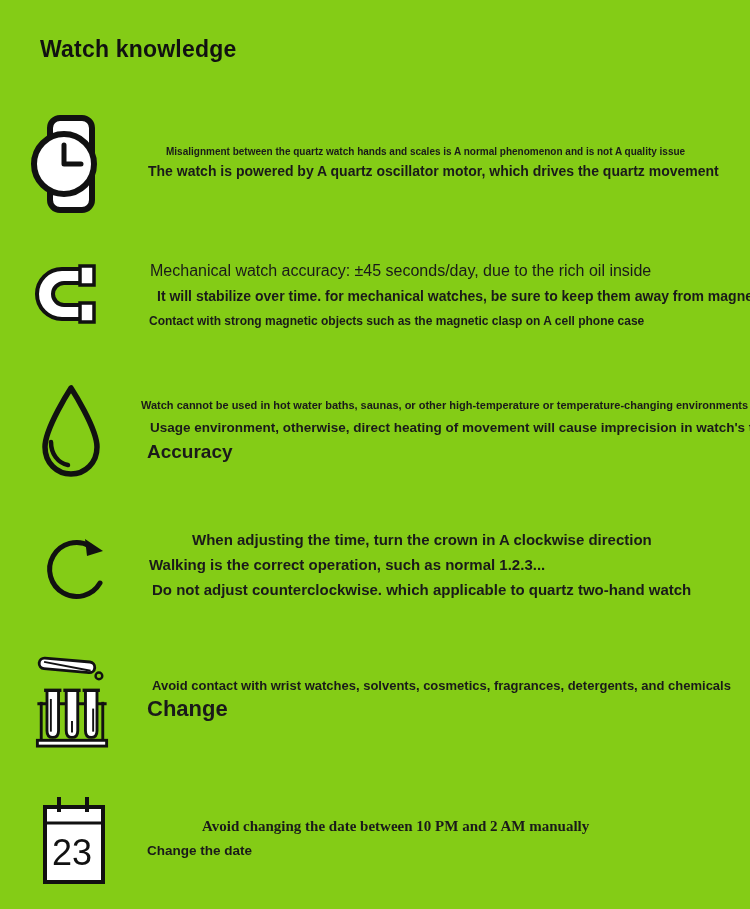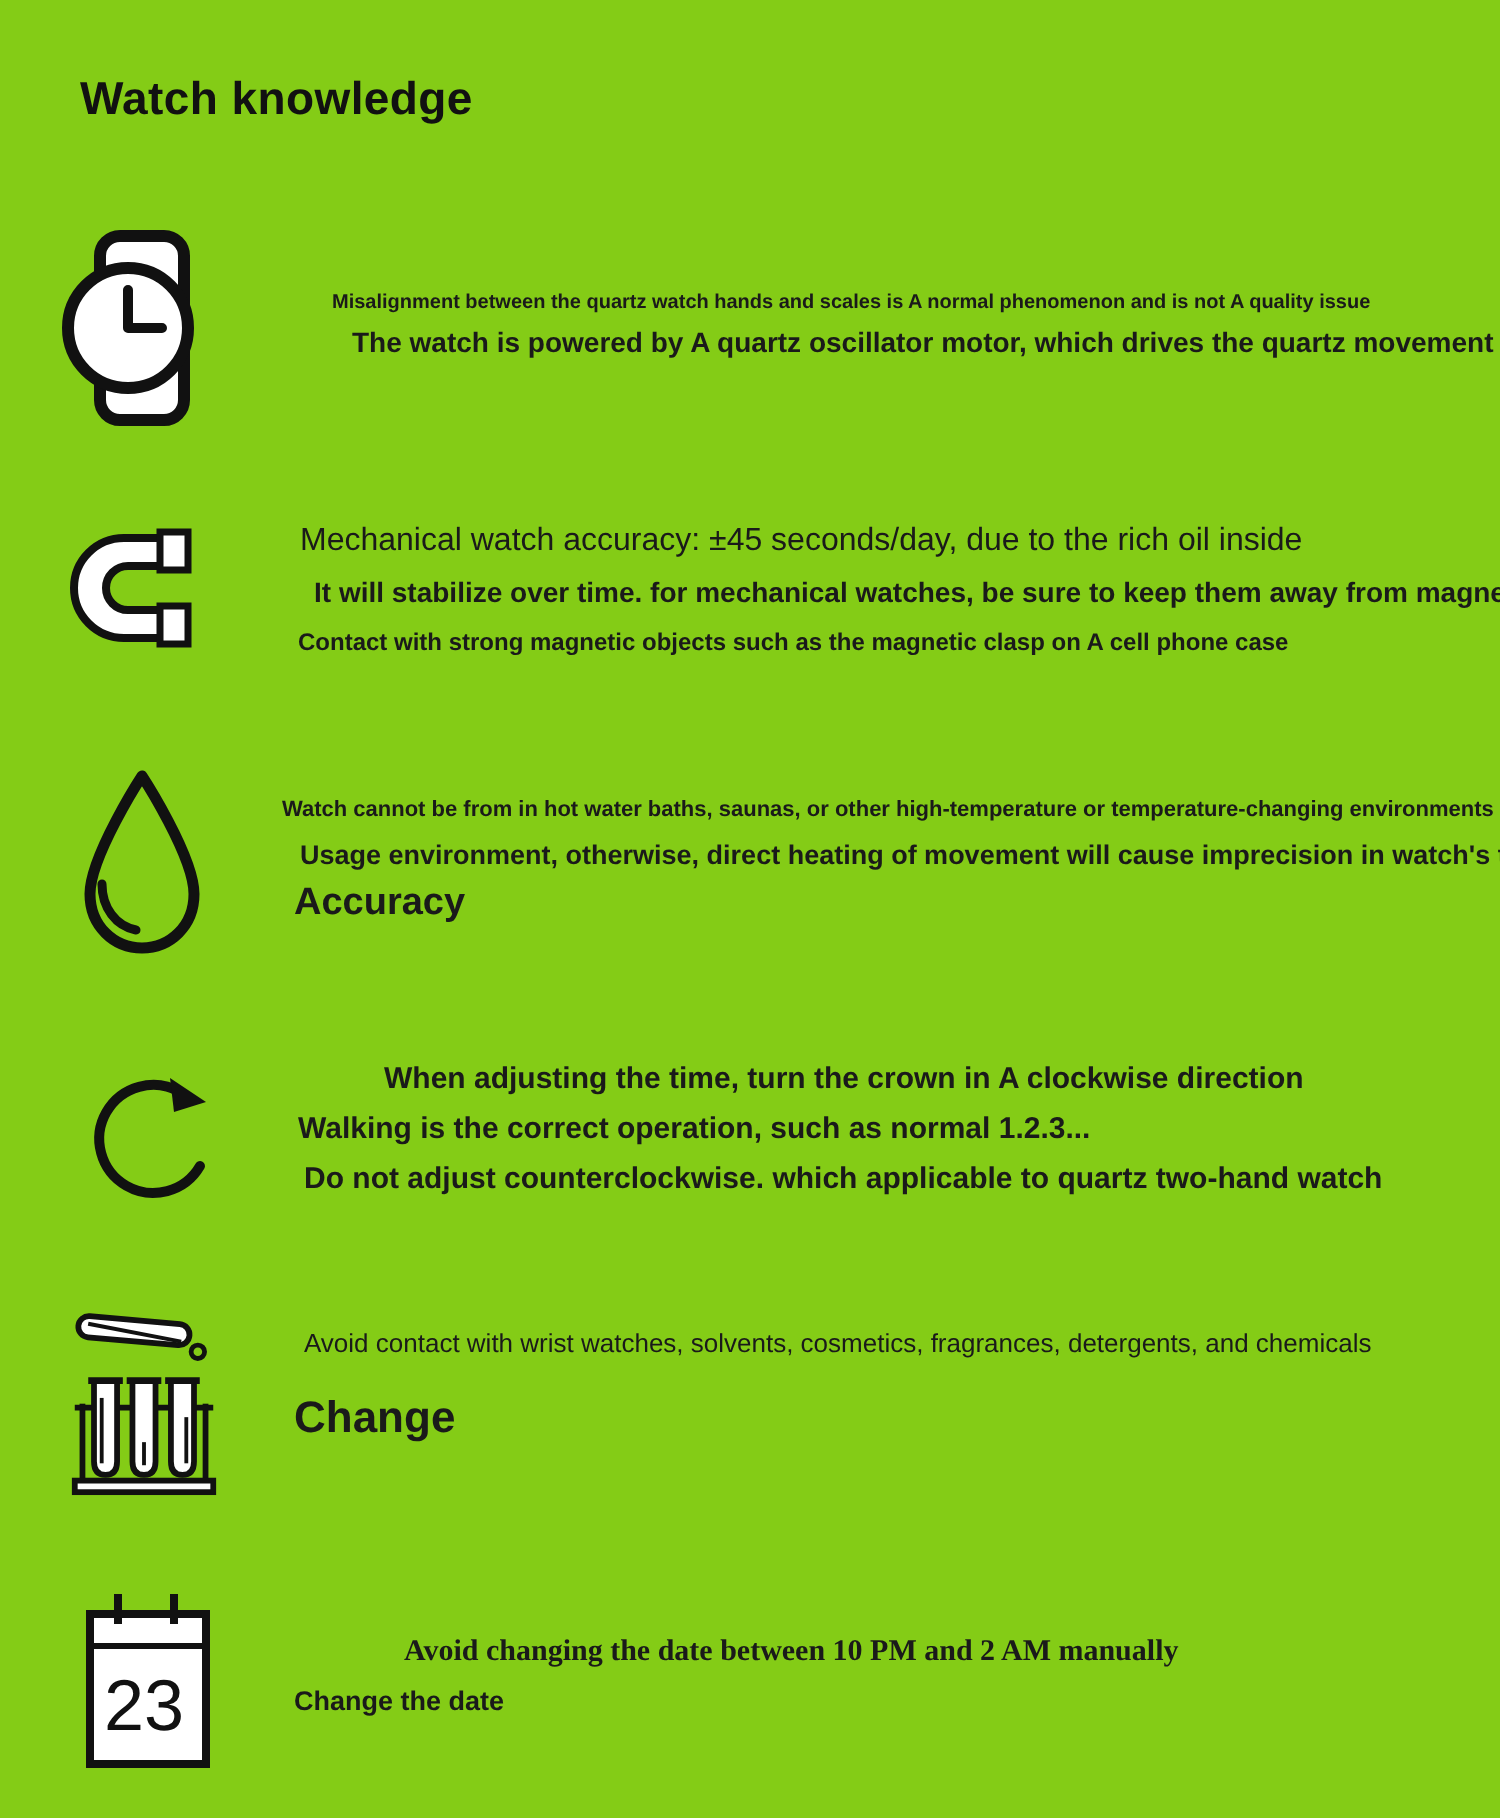--- a/index.html
+++ b/index.html
@@ -21,21 +21,21 @@
     letter-spacing: 0.2px;
     color: #111111;
   }
   .icon-box { position: absolute; }
   .icon-box svg { display: block; }
   .line { position: absolute; white-space: nowrap; color: #1a1a1a; }
 
   
   .s1-icon { left: 30px; top: 114px; }
   .s1-l1 { left: 166px; top: 146px; font-size: 10px; font-weight: 600; }
-  .s1-l2 { left: 148px; top: 163px; font-size: 14px; font-weight: 700; margin-left: 28px; }
+  .s1-l2 { left: 148px; top: 163px; font-size: 14px; font-weight: 700; }
 
   
   .s2-icon { left: 32px; top: 264px; }
   .s2-l1 { left: 150px; top: 262px; font-size: 16px; font-weight: 400; }
   .s2-l2 { left: 157px; top: 288px; font-size: 14px; font-weight: 700; }
   .s2-l3 { left: 149px; top: 314px; font-size: 12px; font-weight: 600; }
 
   
   .s3-icon { left: 38px; top: 383px; }
   .s3-l1 { left: 141px; top: 399px; font-size: 11px; font-weight: 600; }
@@ -43,21 +43,21 @@
   .s3-l3 { left: 147px; top: 441px; font-size: 19px; font-weight: 700; }
 
   
   .s4-icon { left: 42px; top: 527px; }
   .s4-l1 { left: 192px; top: 531px; font-size: 15px; font-weight: 700; }
   .s4-l2 { left: 149px; top: 556px; font-size: 15px; font-weight: 700; }
   .s4-l3 { left: 152px; top: 581px; font-size: 15px; font-weight: 700; }
 
   
   .s5-icon { left: 30px; top: 648px; }
-  .s5-l1 { left: 152px; top: 664px; font-size: 13px; font-weight: 400; }
+  .s5-l1 { left: 152px; top: 678px; font-size: 13px; font-weight: 700; }
   .s5-l2 { left: 147px; top: 696px; font-size: 22px; font-weight: 700; }
 
   
   .s6-icon { left: 42px; top: 795px; }
   .s6-l1 { left: 202px; top: 818px; font-size: 15px; font-weight: 700; font-family: Liberation Serif, serif; }
   .s6-l2 { left: 147px; top: 843px; font-size: 13.5px; font-weight: 700; }
 
   .cal-day {
     font-family: "Liberation Sans", sans-serif;
     font-weight: 400;
@@ -95,21 +95,21 @@
     <div class="line s2-l3">Contact with strong magnetic objects such as the magnetic clasp on A cell phone case</div>
   </div>
 
   <div class="section">
     <div class="icon-box s3-icon">
       <svg width="66" height="96" viewBox="0 0 66 96">
         <path d="M33 5 C33 5 7 45 7 64 C7 80 19 91 33 91 C47 91 59 80 59 64 C59 45 33 5 33 5 Z" fill="none" stroke="#111111" stroke-width="5.5" stroke-linejoin="round"></path>
         <path d="M13 59 C13 71 20 80 30 82" fill="none" stroke="#111111" stroke-width="4.5" stroke-linecap="round"></path>
       </svg>
     </div>
-    <div class="line s3-l1">Watch cannot be from in hot water baths, saunas, or other high-temperature or temperature-changing environments</div>
+    <div class="line s3-l1">Watch cannot be used in hot water baths, saunas, or other high-temperature or temperature-changing environments</div>
     <div class="line s3-l2">Usage environment, otherwise, direct heating of movement will cause imprecision in watch's timekeeping</div>
     <div class="line s3-l3">Accuracy</div>
   </div>
 
   <div class="section">
     <div class="icon-box s4-icon">
       <svg width="70" height="80" viewBox="0 0 70 80">
         <path d="M58 56 A27 27 0 1 1 48 19" fill="none" stroke="#111111" stroke-width="5" stroke-linecap="round"></path>
         <polygon points="61,24 43,12 45,29" fill="#111111"></polygon>
       </svg>

